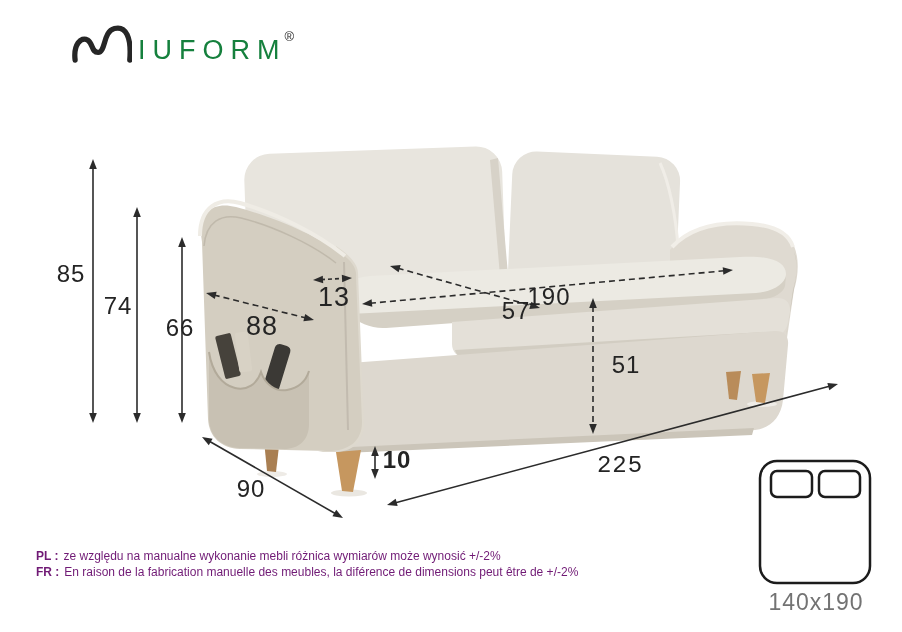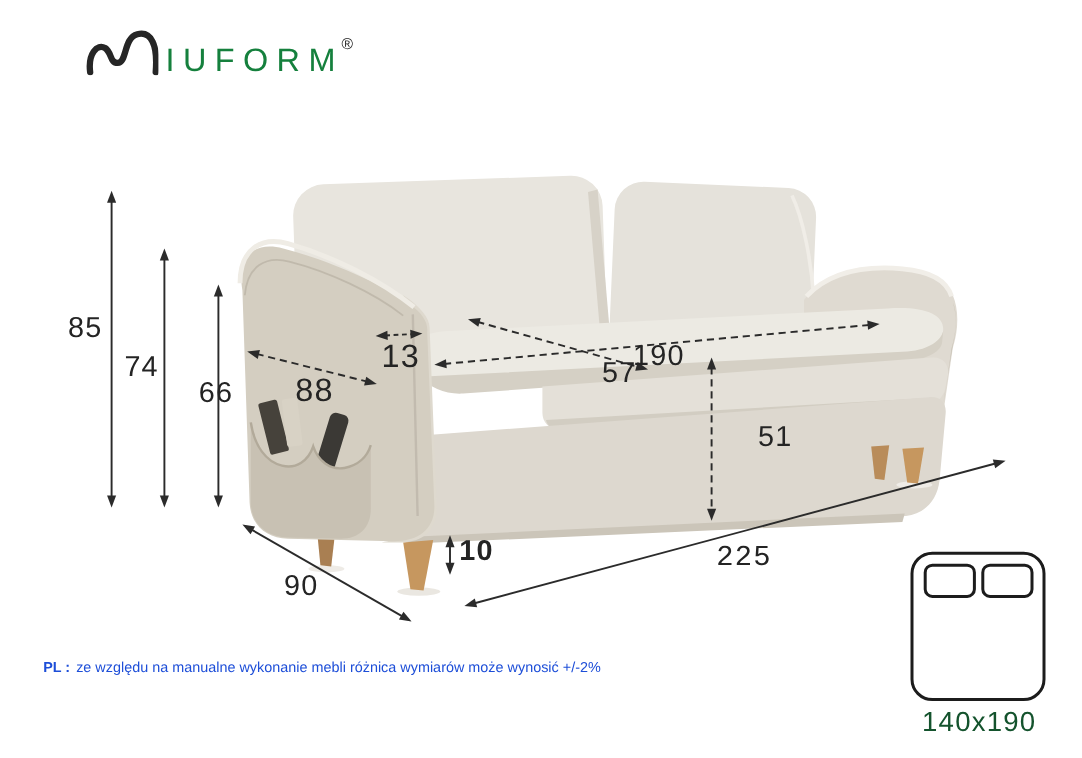--- a/index.html
+++ b/index.html
@@ -19,24 +19,24 @@
   
   .dim{
     position:absolute;transform:translate(-50%,-50%);
     font-size:24px;font-weight:400;letter-spacing:1px;color:#242424;white-space:nowrap;
   }
   .dim.small{font-size:27px;}
   
   .mattress{position:absolute;left:752px;top:452px;width:126px;height:140px;}
   .mattress-label{
     position:absolute;left:816px;top:602px;transform:translate(-50%,-50%);
-    font-size:23px;letter-spacing:1px;color:#14532d;white-space:nowrap;
+    font-size:23px;letter-spacing:1px;color:#737373;white-space:nowrap;
   }
   
-  .legal{position:absolute;left:36px;top:549px;font-size:12px;line-height:15.6px;color:#1d4ed8;}
+  .legal{position:absolute;left:36px;top:549px;font-size:12px;line-height:15.6px;color:#701a75;}
   .legal .row{white-space:nowrap;}
   .legal b{font-weight:700;margin-right:5px;}
 </style>
 </head>
 <body>
 
 <div class="stage">
 
   <div class="logo">
     <svg width="62" height="46" viewBox="0 0 64 48">
@@ -128,29 +128,30 @@
       </g>
   </svg>
 
   <div class="dim" style="left:71px;top:274px;">85</div>
   <div class="dim" style="left:118px;top:306px;">74</div>
   <div class="dim" style="left:165px;top:328px;margin-left:15px;">66</div>
   <div class="dim small" style="left:334px;top:297px;">13</div>
   <div class="dim small" style="left:262px;top:326px;">88</div>
   <div class="dim" style="left:549px;top:269px;margin-top:28px;">190</div>
   <div class="dim" style="left:516px;top:311px;">57</div>
-  <div class="dim" style="left:646px;top:365px;">51</div>
+  <div class="dim" style="left:626px;top:365px;">51</div>
   <div class="dim" style="left:397px;top:460px;font-weight:bold;">10</div>
   <div class="dim" style="left:620px;top:465px;font-family:Liberation Mono, monospace;">225</div>
   <div class="dim" style="left:251px;top:489px;">90</div>
 
   <svg class="mattress" viewBox="0 0 126 140">
     <rect x="8" y="9" width="110" height="122" rx="17" fill="#ffffff" stroke="#1c1c1c" stroke-width="2.5"></rect>
     <rect x="19" y="19" width="41" height="26" rx="6" fill="#ffffff" stroke="#1c1c1c" stroke-width="2.5"></rect>
     <rect x="67" y="19" width="41" height="26" rx="6" fill="#ffffff" stroke="#1c1c1c" stroke-width="2.5"></rect>
   </svg>
   <div class="mattress-label">140x190</div>
 
   <div class="legal">
     <div class="row"><b>PL :</b><span>ze względu na manualne wykonanie mebli różnica wymiarów może wynosić +/-2%</span></div>
+    <div class="row"><b>FR :</b><span>En raison de la fabrication manuelle des meubles, la diférence de dimensions peut être de +/-2%</span></div>
   </div>
 
 </div>
 
 </body></html>

